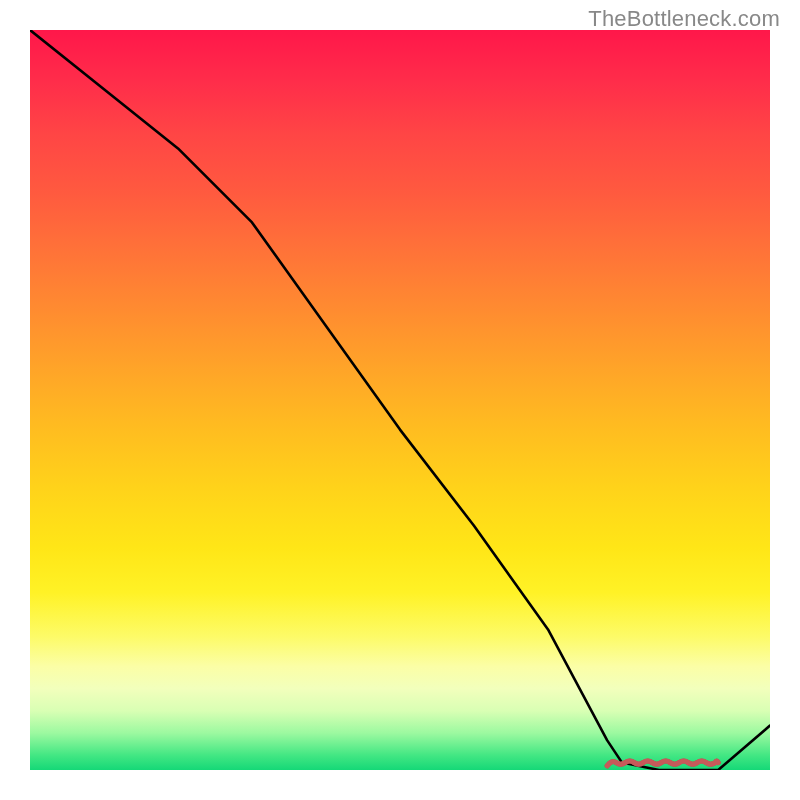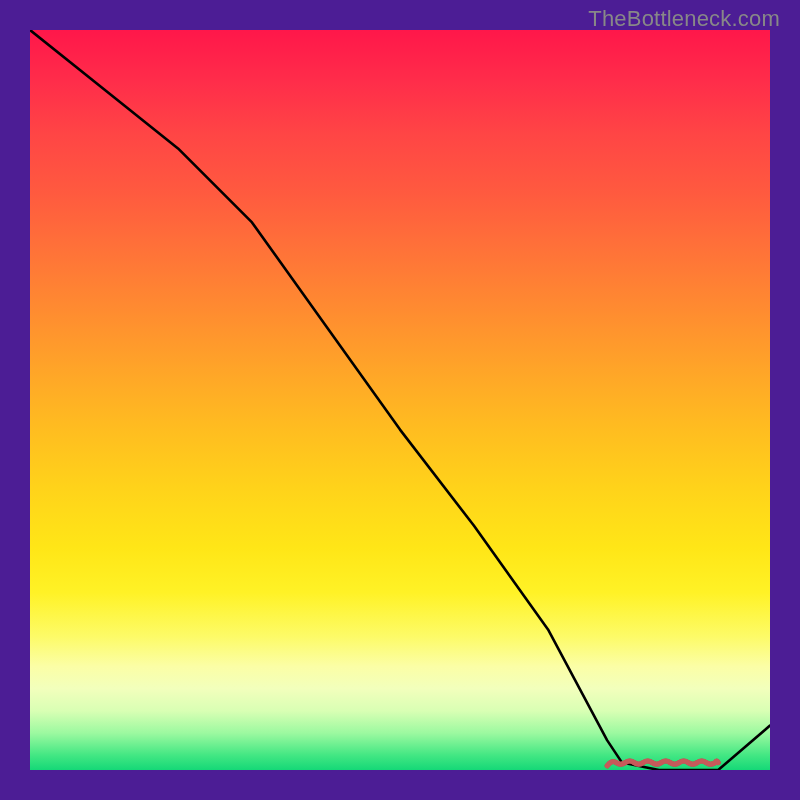--- a/index.html
+++ b/index.html
@@ -8,21 +8,21 @@
     width: 800px;
     height: 800px;
     background: #000;
     overflow: hidden;
     font-family: Arial, Helvetica, sans-serif;
   }
   .frame {
     position: relative;
     width: 800px;
     height: 800px;
-    background: #4c1d95;
+    background: #ffffff;
   }
   .plot-area {
     position: absolute;
     left: 30px;
     top: 30px;
     width: 740px;
     height: 740px;
     
     background: linear-gradient(to bottom,
       #ff174a 0%,

